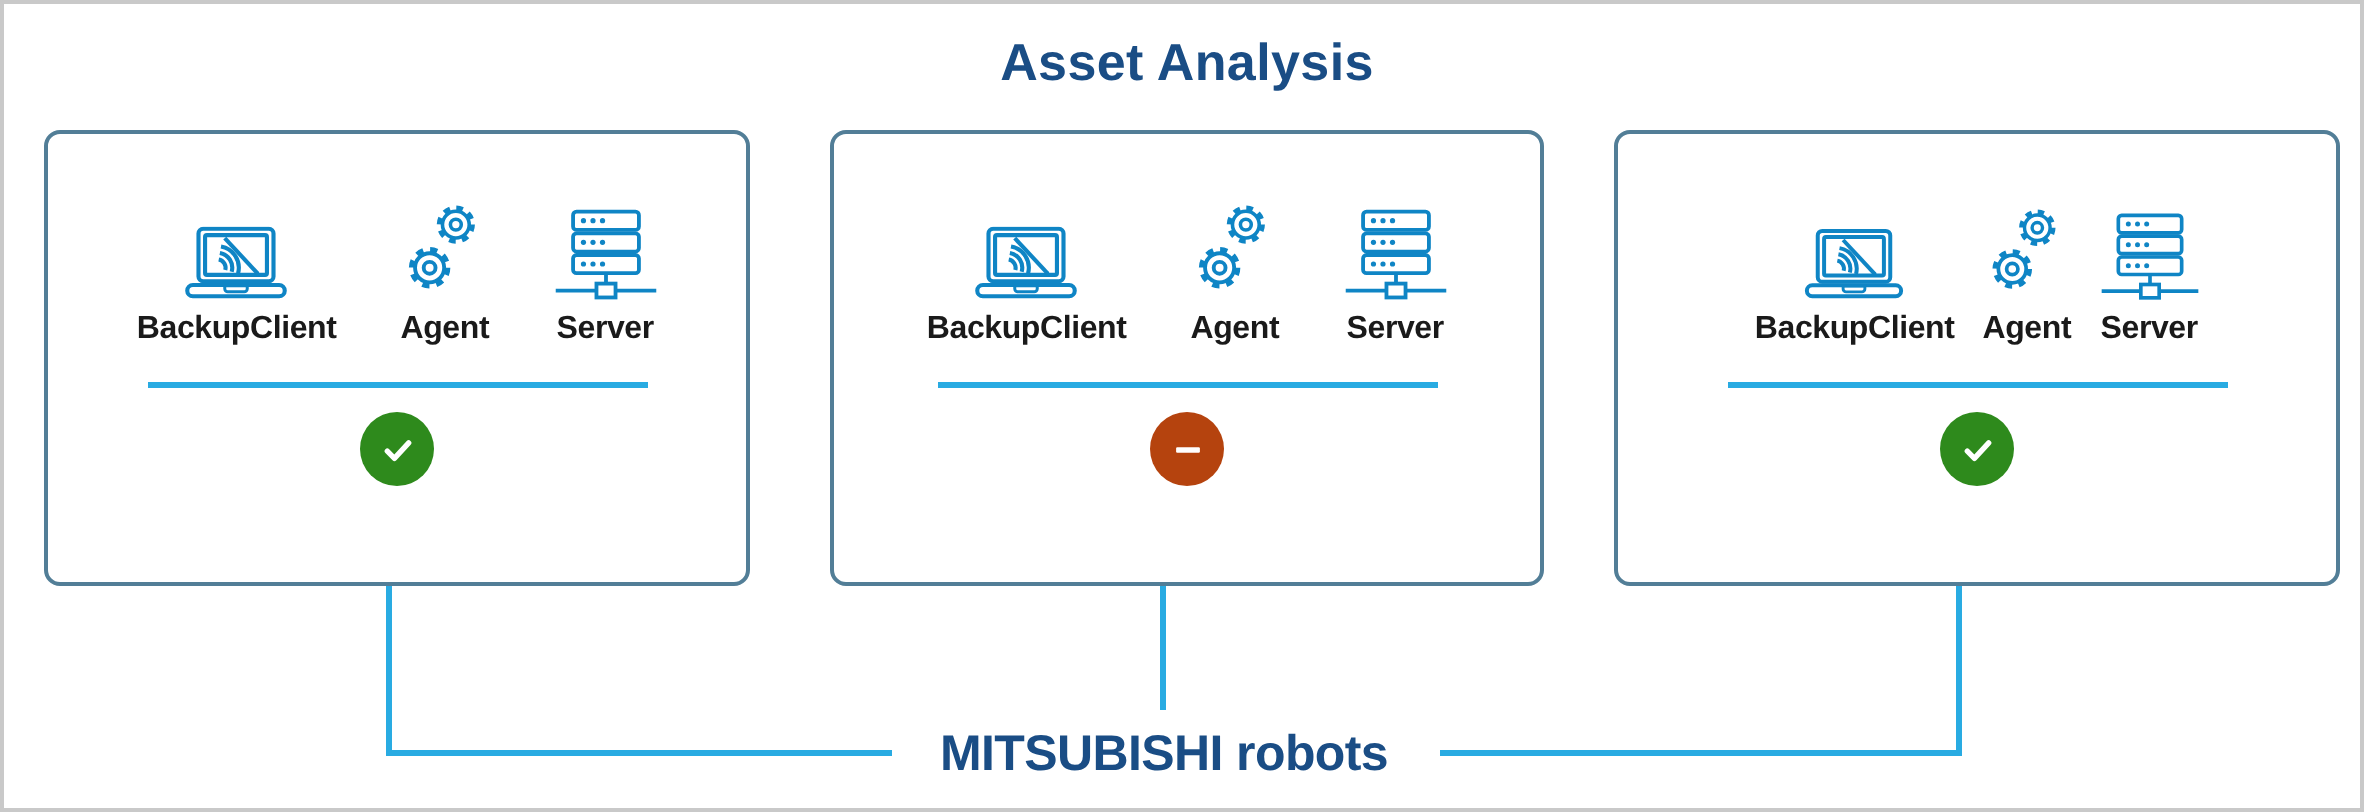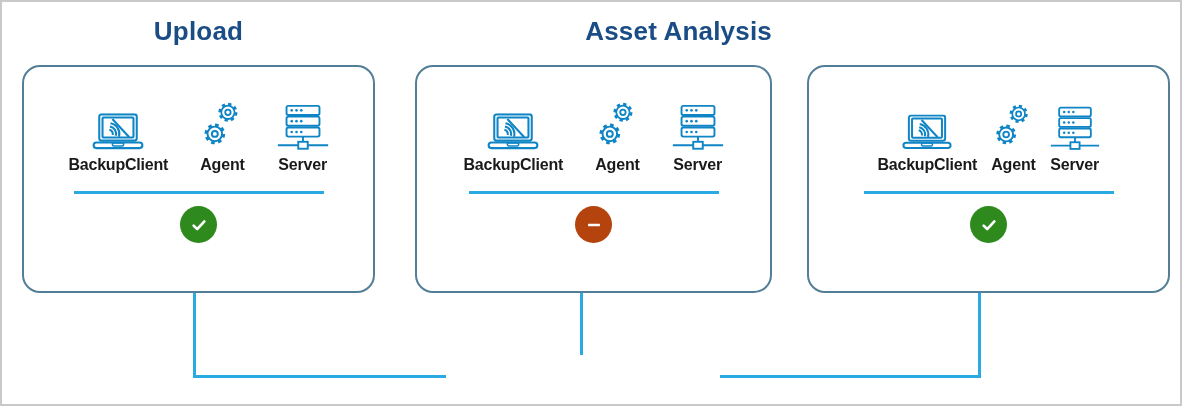--- a/index.html
+++ b/index.html
@@ -19,21 +19,21 @@
     font-size: 26px;
     font-weight: bold;
     letter-spacing: 0.2px;
     color: #1a4d85;
   }
   .panel-box {
     position: absolute;
     top: 63px;
     height: 228px;
     border: 2px solid #527e97;
-    border-radius: 18px;
+    border-radius: 8px;
     background: #ffffff;
     display: flex;
     flex-direction: column;
     align-items: center;
     padding-top: 30px;
   }
   .items {
     display: flex;
     justify-content: center;
     align-items: flex-end;
@@ -134,21 +134,20 @@
       <line x1="5.5" y1="15.5" x2="12.5" y2="15.5" stroke-width="2"></line>
       <path d="M48,25.5 l2.6,9 1.7,-3.2 3.3,2.3 1.2,-1.7 -3,-2.2 2.9,-1.6 z" fill="#0f85c5" stroke="none"></path>
       <line x1="32" y1="38" x2="32" y2="44" stroke-width="2.4"></line>
       <line x1="23" y1="45" x2="41" y2="45" stroke-width="2.4"></line>
     </symbol>
   </defs>
 </svg>
 
 <div id="canvas">
 
-  <div class="panel-title" style="left:20px;width:353px;">Upload</div>
   <div class="panel-box" style="left:20px;width:353px;">
     <div class="items gap-wide">
       <div class="item">
         <span class="icon-slot">
           <svg class="icon-svg" width="60" height="38" viewBox="0 0 64 40">
               <use href="#sym-laptop"></use>
             </svg>
         </span>
         <span class="item-label">BackupClient</span>
       </div>
@@ -171,21 +170,21 @@
     </div>
     <div class="divider"></div>
     <div class="status-circle" data-status="check">
       <svg class="check-glyph" width="22" height="22" viewBox="0 0 37 37">
           <path d="M9.5,19.5 l6,6 L27.5,12.5" stroke="#ffffff" stroke-width="4.5" fill="none" stroke-linecap="round" stroke-linejoin="round"></path>
         </svg>
 
     </div>
   </div>
 
-  <div class="panel-title" style="left:413px;width:357px;text-align:right;">Asset Analysis</div>
+  <div class="panel-title" style="left:413px;width:357px;">Asset Analysis</div>
   <div class="panel-box" style="left:413px;width:357px;">
     <div class="items gap-wide">
       <div class="item">
         <span class="icon-slot">
           <svg class="icon-svg" width="60" height="38" viewBox="0 0 64 40">
               <use href="#sym-laptop"></use>
             </svg>
         </span>
         <span class="item-label">BackupClient</span>
       </div>
@@ -250,14 +249,15 @@
 
     </div>
   </div>
 
   <div class="connector" style="left:191px;top:291px;width:3px;height:84px;"></div>
   <div class="connector" style="left:191px;top:373px;width:253px;height:3px;"></div>
   <div class="connector" style="left:578px;top:291px;width:3px;height:62px;"></div>
   <div class="connector" style="left:976px;top:291px;width:3px;height:84px;"></div>
   <div class="connector" style="left:718px;top:373px;width:261px;height:3px;"></div>
 
+  <div id="footer-label">MITSUBISHI robots</div>
 
 </div>
 
 </body></html>

